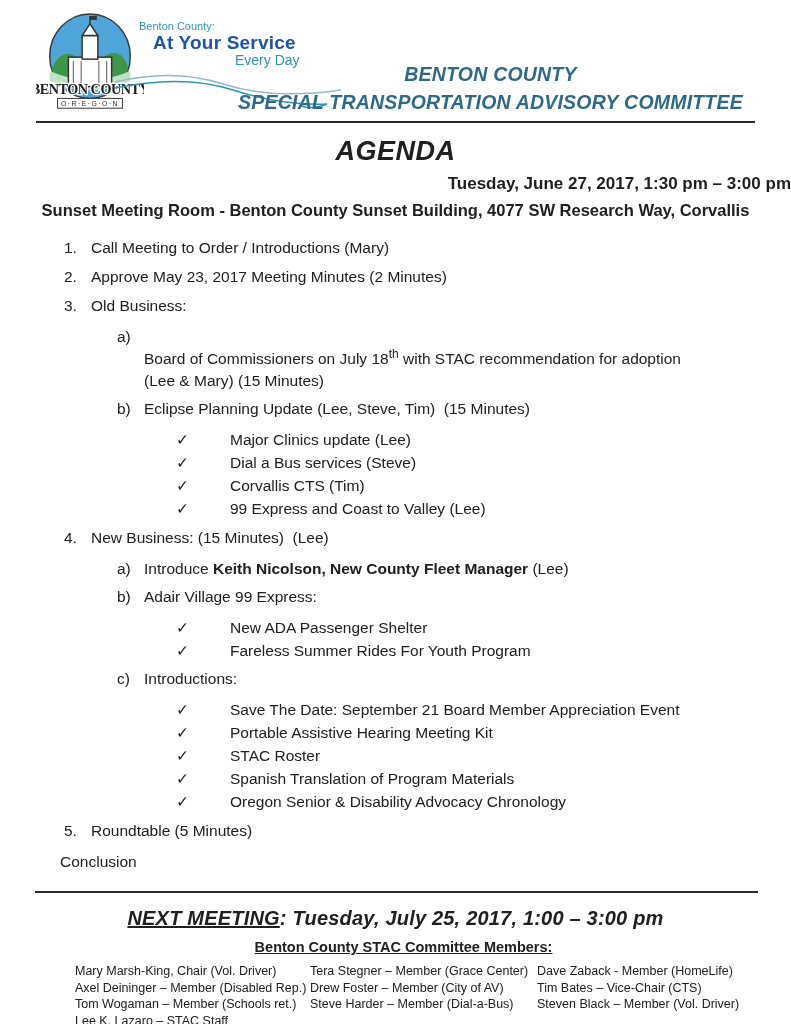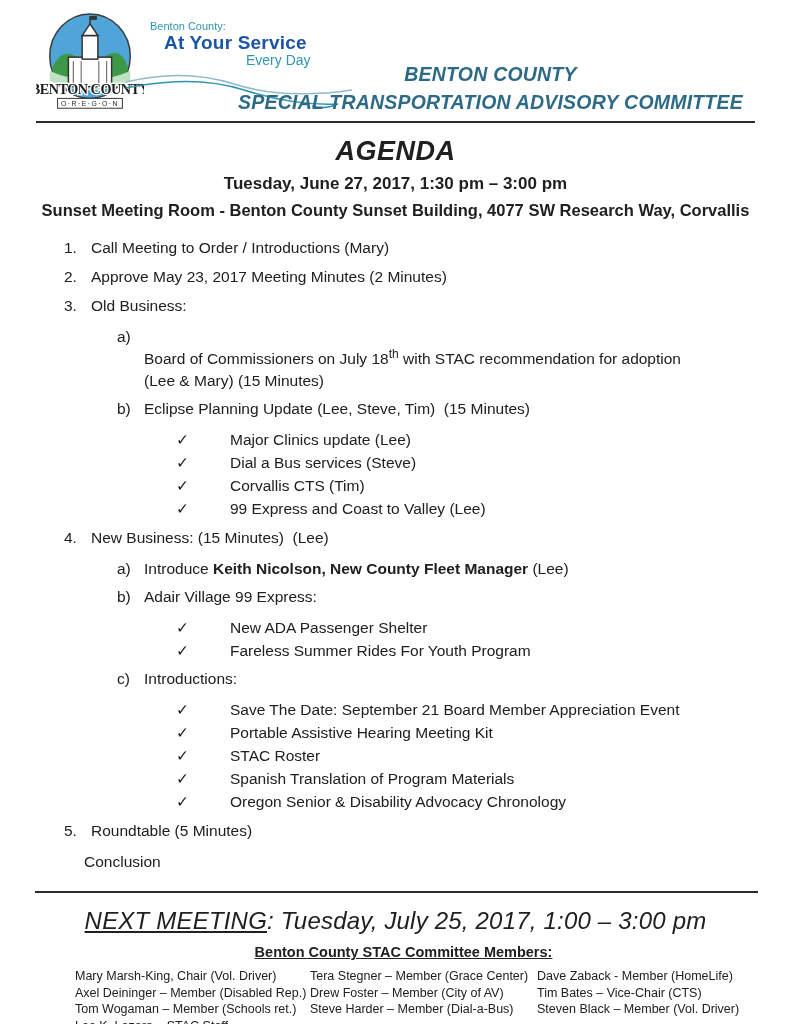--- a/index.html
+++ b/index.html
@@ -6,53 +6,53 @@
   .page{
     position:relative;
     width:791px;height:1024px;
     background:#ffffff;
     font-family:"Liberation Sans",sans-serif;
     color:#202020;
     overflow:hidden;
   }
   
   .logo-wrap{position:absolute;left:36px;top:12px;width:108px;height:108px;}
-  .tagline{position:absolute;left:142px;top:20px;width:190px;}
+  .tagline{position:absolute;left:131px;top:20px;width:190px;}
   .tag-small{font-size:11px;color:#2f95ae;margin-left:8px;}
   .tag-main{font-size:19px;font-weight:bold;color:#1d55a5;margin-left:22px;letter-spacing:0.2px;}
   .tag-sub{font-size:14px;color:#2f95ae;margin-left:104px;margin-top:-2px;}
   .swoosh{position:absolute;left:-18px;top:46px;}
   .title-block{
     position:absolute;left:228px;top:60px;width:525px;
     text-align:center;color:#2d6a87;
     font-weight:bold;font-style:italic;
     font-size:19.5px;line-height:28px;letter-spacing:0.2px;
   }
   .header-rule{position:absolute;left:36px;top:121px;width:719px;border-top:2px solid #2b2b2b;}
   
   .content{position:absolute;left:0;top:132px;width:791px;}
   .agenda-title{text-align:center;font-size:27px;font-weight:bold;font-style:italic;margin-top:4px;letter-spacing:0.5px;}
-  .agenda-datetime{text-align:center;font-size:17px;font-weight:bold;margin-top:7px;}
+  .agenda-datetime{text-align:right;font-size:17px;font-weight:bold;margin-top:7px;}
   .agenda-location{text-align:center;font-size:16.5px;font-weight:bold;margin-top:7px;}
   .li{display:flex;font-size:15.5px;line-height:22px;}
   .li .num{width:27px;flex:none;}
   .row-num{margin-left:64px;margin-top:7px;}
   .row-num.first{margin-top:17px;}
   .row-sub{margin-left:117px;margin-top:6px;}
   .row-sub .letter{width:27px;flex:none;}
   .row-check{margin-left:176px;margin-top:1px;}
   .row-check .chk{width:54px;flex:none;}
   .gap-lg{margin-top:9px;}
   sup{font-size:12px;line-height:0;}
-  .conclusion{margin-left:84px;margin-top:9px;font-size:15.5px;line-height:22px;}
+  .conclusion{margin-left:60px;margin-top:9px;font-size:15.5px;line-height:22px;}
   
   .footer-rule{margin:18px 33px 0 35px;border-top:2px solid #2b2b2b;}
   .next-meeting{
     text-align:center;margin-top:14px;
-    font-size:24px;font-weight:normal;font-style:italic;letter-spacing:0.2px;
+    font-size:20px;font-weight:bold;font-style:italic;letter-spacing:0.2px;
   }
   .next-meeting .nm-label{text-decoration:underline;}
   .members-heading{
     text-align:center;margin-top:9px;
     font-size:14.5px;font-weight:bold;text-decoration:underline;margin-left:16px;
   }
   .members-cols{display:flex;margin-left:75px;margin-top:8px;font-size:12.5px;line-height:16.5px;}
   .m-col1{width:235px;}
   .m-col2{width:227px;}
   .m-col3{width:230px;}

